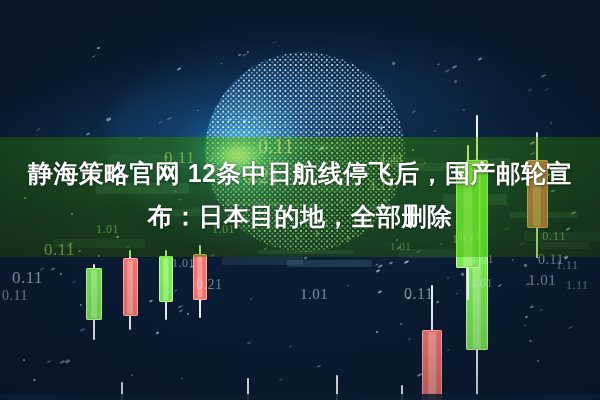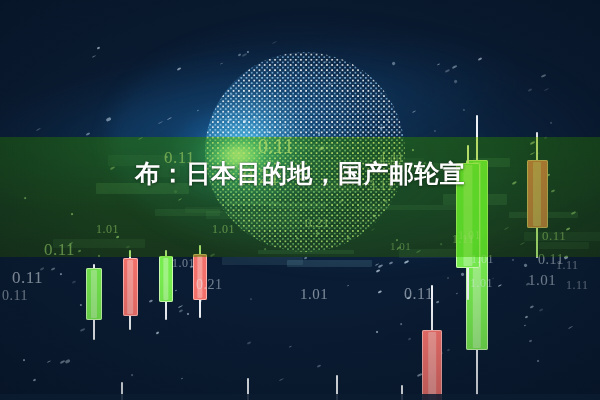--- a/index.html
+++ b/index.html
@@ -425,16 +425,17 @@
       <div class="num" style="left: 390px; top: 240px; font-size: 11px; color: rgba(238, 247, 255, 0.4);">1.01</div>
     </div>
 
   <div class="band"></div>
   <div class="band-tint"></div>
 
   <div class="bg-vignette"></div>
   <div class="bottom-strip"></div>
 
   <div class="headline">
-    <span class="l2">布：日本目的地，国产邮轮宣</span>
+    <span class="l1">静海策略官网 12条中日航线停飞后，国产邮轮宣</span>
+    <span class="l2">布：日本目的地，全部删除</span>
   </div>
 
 </div>
 
 </body></html>

